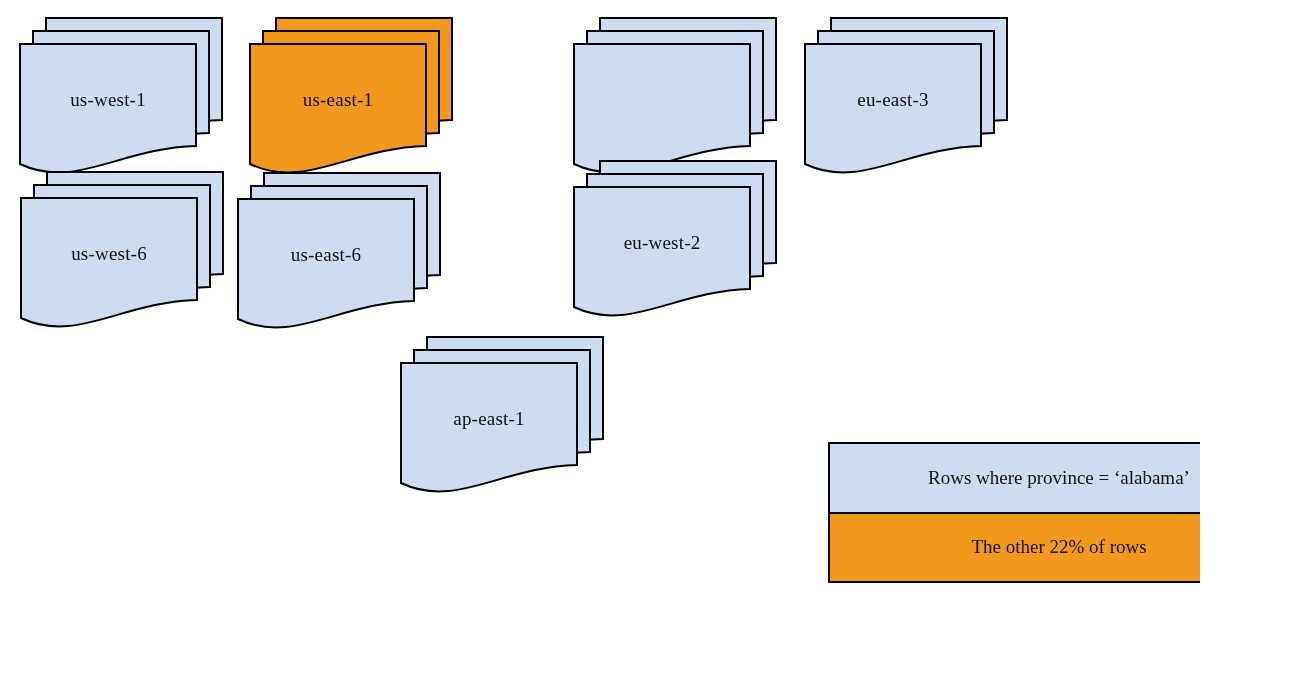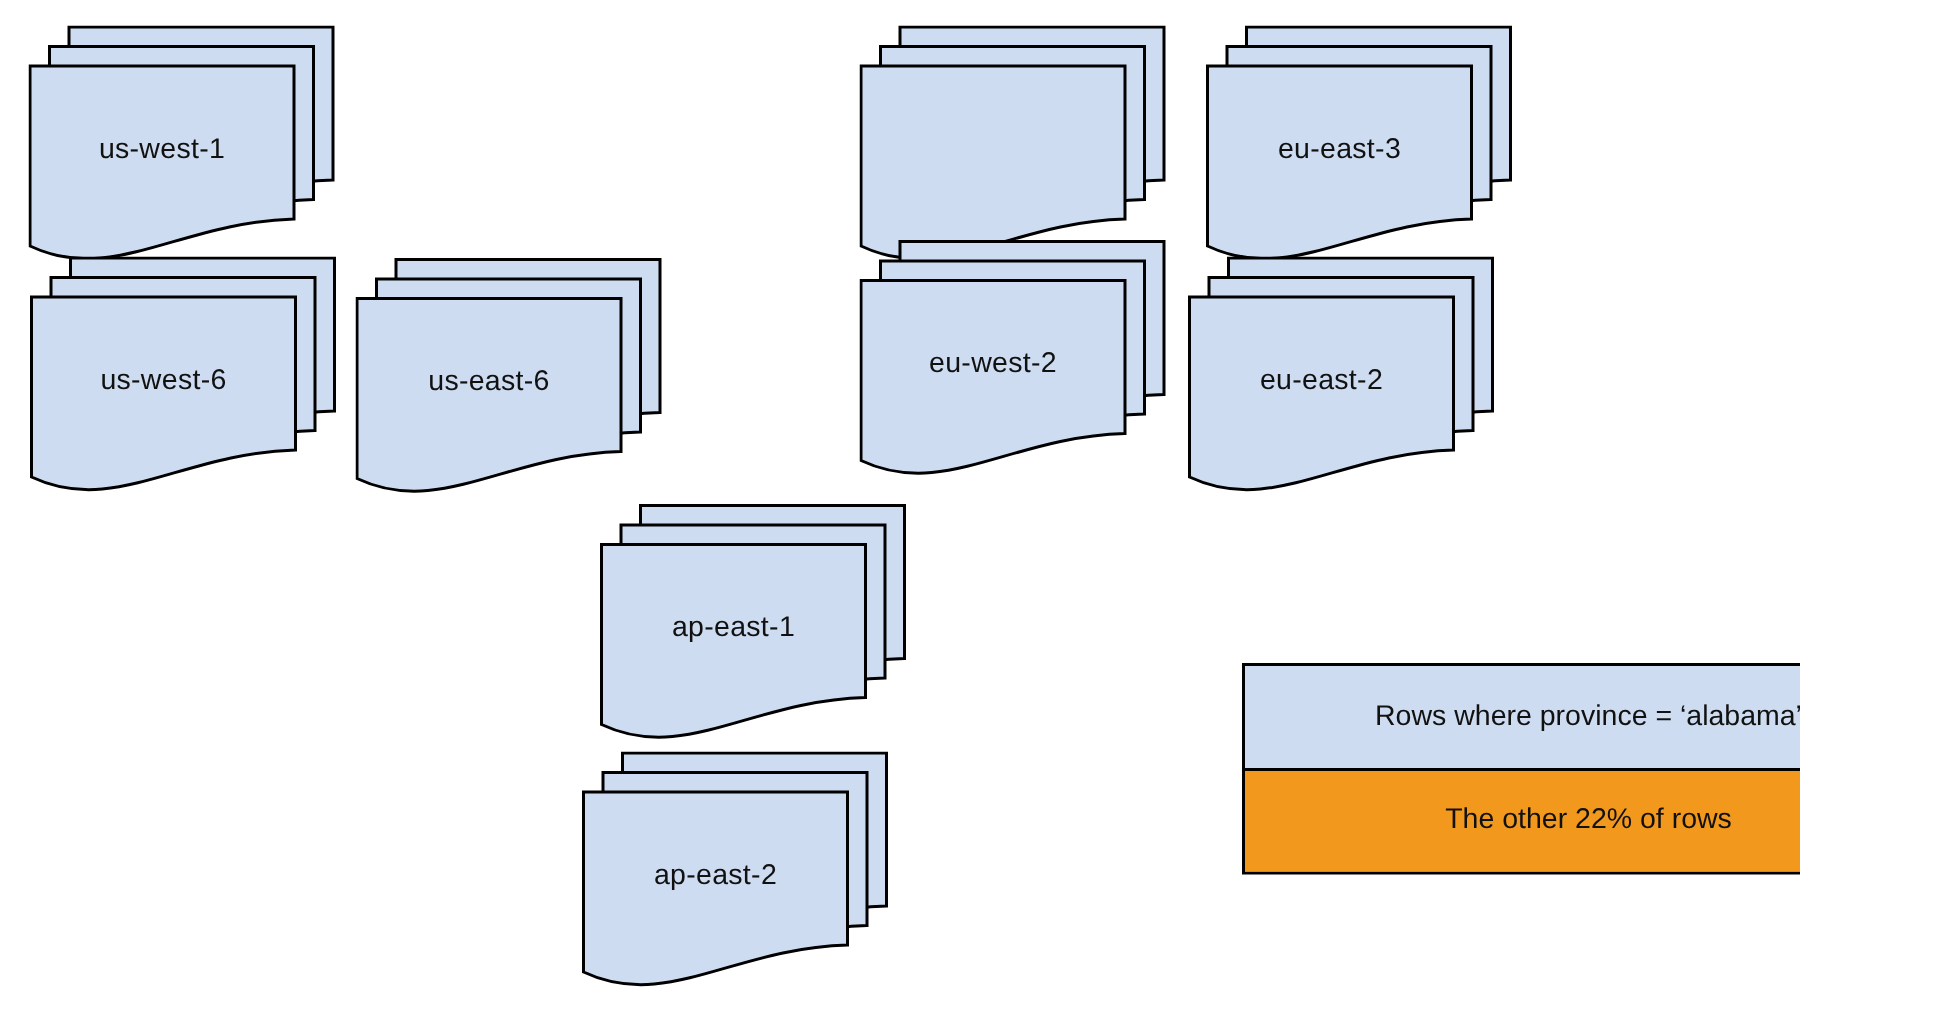--- a/index.html
+++ b/index.html
@@ -13,20 +13,21 @@
   html, body {
     width: 1296px; height: 680px;
     background: var(--background);
     font-family: "Liberation Sans", sans-serif;
     color: var(--text);
   }
   .canvas {
     position: relative;
     width: 1200px; height: 680px;
     overflow: hidden;
+    font-family: Liberation Serif, serif;
   }
   .stack {
     position: absolute;
     width: 206px; height: 160px;
   }
   .stack svg { display: block; }
   .stack svg path {
     fill: var(--region-fill);
     stroke: var(--border);
     stroke-width: 2px;
@@ -71,20 +72,28 @@
 
   <div class="stack" style="left:19px;top:17px" data-color="blue">
     <svg width="206" height="160" viewBox="0 0 206 160">
       <path transform="translate(27,1)" d="M0 0 H176 V102 C100 104 55 146 0 120 Z"></path>
       <path transform="translate(14,14)" d="M0 0 H176 V102 C100 104 55 146 0 120 Z"></path>
       <path transform="translate(1,27)" d="M0 0 H176 V102 C100 104 55 146 0 120 Z"></path>
     </svg>
     <div class="stack-label">us-west-1</div>
   </div>
 
+  <div class="stack" style="left:249px;top:17px" data-color="orange">
+    <svg width="206" height="160" viewBox="0 0 206 160">
+      <path transform="translate(27,1)" d="M0 0 H176 V102 C100 104 55 146 0 120 Z"></path>
+      <path transform="translate(14,14)" d="M0 0 H176 V102 C100 104 55 146 0 120 Z"></path>
+      <path transform="translate(1,27)" d="M0 0 H176 V102 C100 104 55 146 0 120 Z"></path>
+    </svg>
+    <div class="stack-label">us-east-1</div>
+  </div>
 
   <div class="stack" style="left:573px;top:17px" data-color="blue">
     <svg width="206" height="160" viewBox="0 0 206 160">
       <path transform="translate(27,1)" d="M0 0 H176 V102 C100 104 55 146 0 120 Z"></path>
       <path transform="translate(14,14)" d="M0 0 H176 V102 C100 104 55 146 0 120 Z"></path>
       <path transform="translate(1,27)" d="M0 0 H176 V102 C100 104 55 146 0 120 Z"></path>
     </svg>
   </div>
 
   <div class="stack" style="left:804px;top:17px" data-color="blue">
@@ -116,46 +125,30 @@
 
   <div class="stack" style="left:573px;top:160px" data-color="blue">
     <svg width="206" height="160" viewBox="0 0 206 160">
       <path transform="translate(27,1)" d="M0 0 H176 V102 C100 104 55 146 0 120 Z"></path>
       <path transform="translate(14,14)" d="M0 0 H176 V102 C100 104 55 146 0 120 Z"></path>
       <path transform="translate(1,27)" d="M0 0 H176 V102 C100 104 55 146 0 120 Z"></path>
     </svg>
     <div class="stack-label">eu-west-2</div>
   </div>
 
-  <div class="stack" style="left:792px;top:171px" data-color="blue">
-    <svg width="206" height="160" viewBox="0 0 206 160">
-      <path transform="translate(27,1)" d="M0 0 H176 V102 C100 104 55 146 0 120 Z"></path>
-      <path transform="translate(14,14)" d="M0 0 H176 V102 C100 104 55 146 0 120 Z"></path>
-      <path transform="translate(1,27)" d="M0 0 H176 V102 C100 104 55 146 0 120 Z"></path>
-    </svg>
-    <div class="stack-label">eu-east-2</div>
-  </div>
 
   <div class="stack" style="left:400px;top:336px" data-color="blue">
     <svg width="206" height="160" viewBox="0 0 206 160">
       <path transform="translate(27,1)" d="M0 0 H176 V102 C100 104 55 146 0 120 Z"></path>
       <path transform="translate(14,14)" d="M0 0 H176 V102 C100 104 55 146 0 120 Z"></path>
       <path transform="translate(1,27)" d="M0 0 H176 V102 C100 104 55 146 0 120 Z"></path>
     </svg>
     <div class="stack-label">ap-east-1</div>
   </div>
 
-  <div class="stack" style="left:388px;top:501px" data-color="blue">
-    <svg width="206" height="160" viewBox="0 0 206 160">
-      <path transform="translate(27,1)" d="M0 0 H176 V102 C100 104 55 146 0 120 Z"></path>
-      <path transform="translate(14,14)" d="M0 0 H176 V102 C100 104 55 146 0 120 Z"></path>
-      <path transform="translate(1,27)" d="M0 0 H176 V102 C100 104 55 146 0 120 Z"></path>
-    </svg>
-    <div class="stack-label">ap-east-2</div>
-  </div>
 
   <div class="legend">
     <div class="legend-row" data-color="blue">
       <span>Rows where province = ‘alabama’</span>
     </div>
     <div class="legend-row" data-color="orange">
       <span>The other 22% of rows</span>
     </div>
   </div>
 

